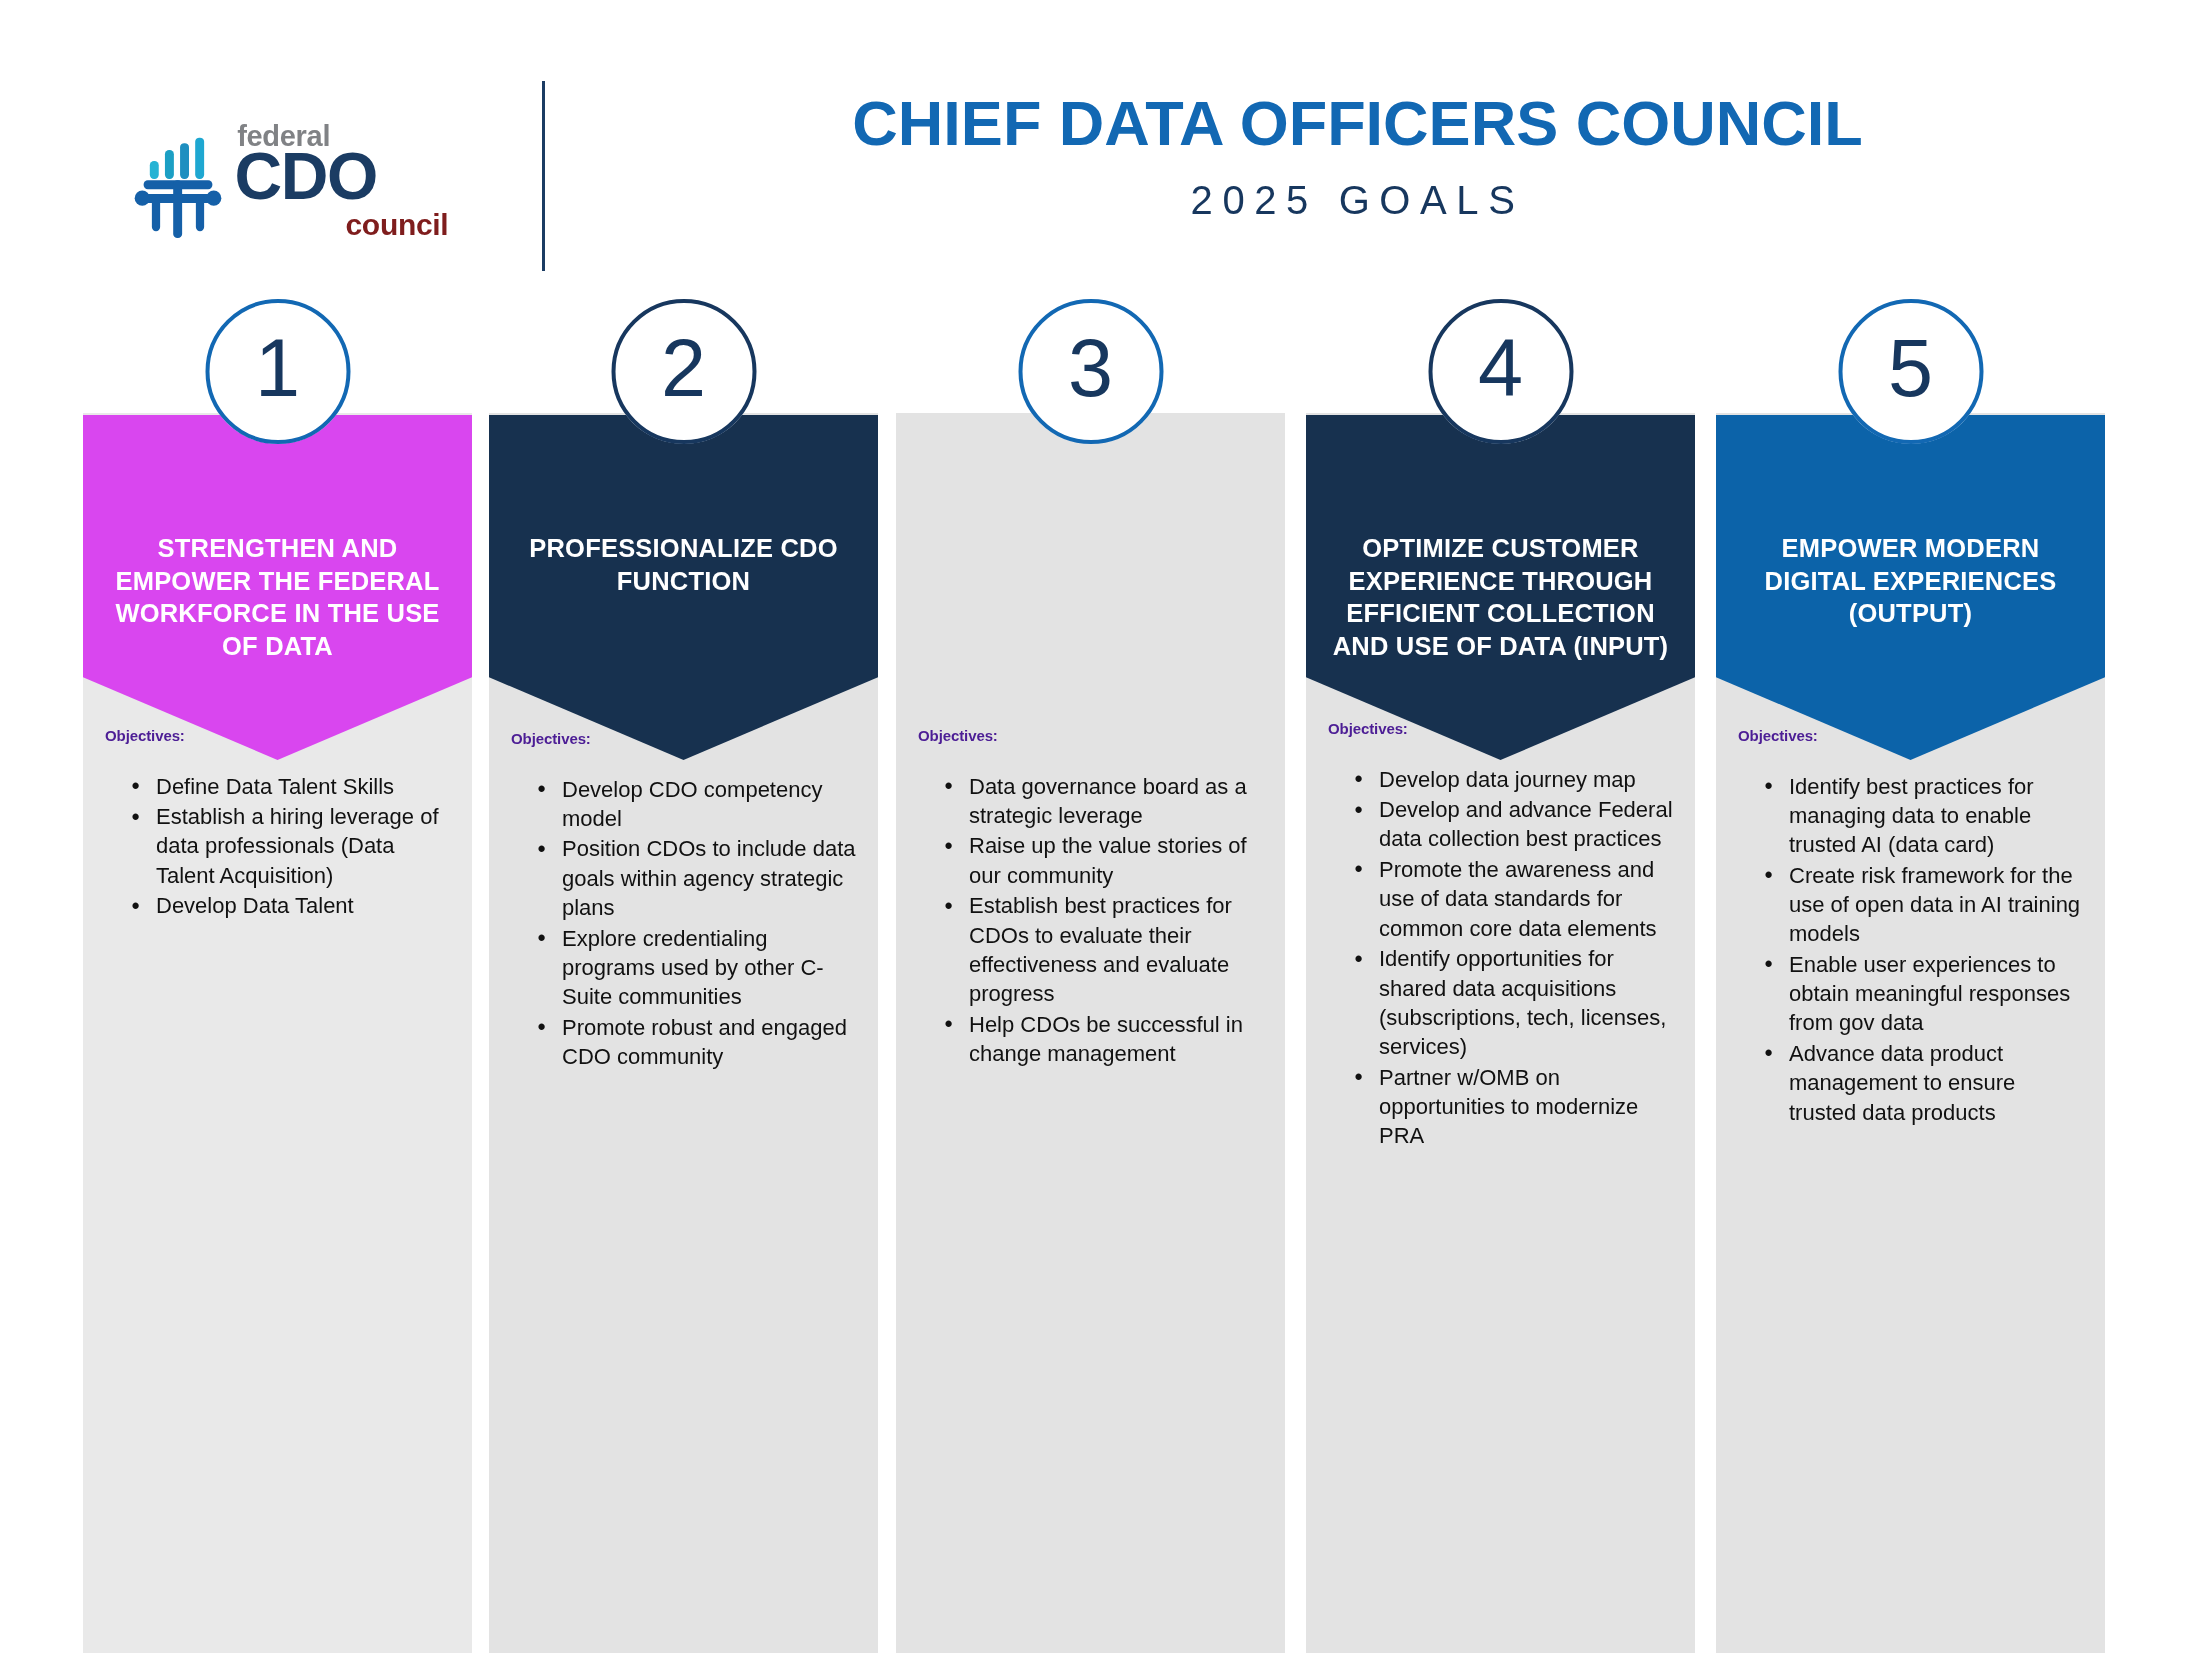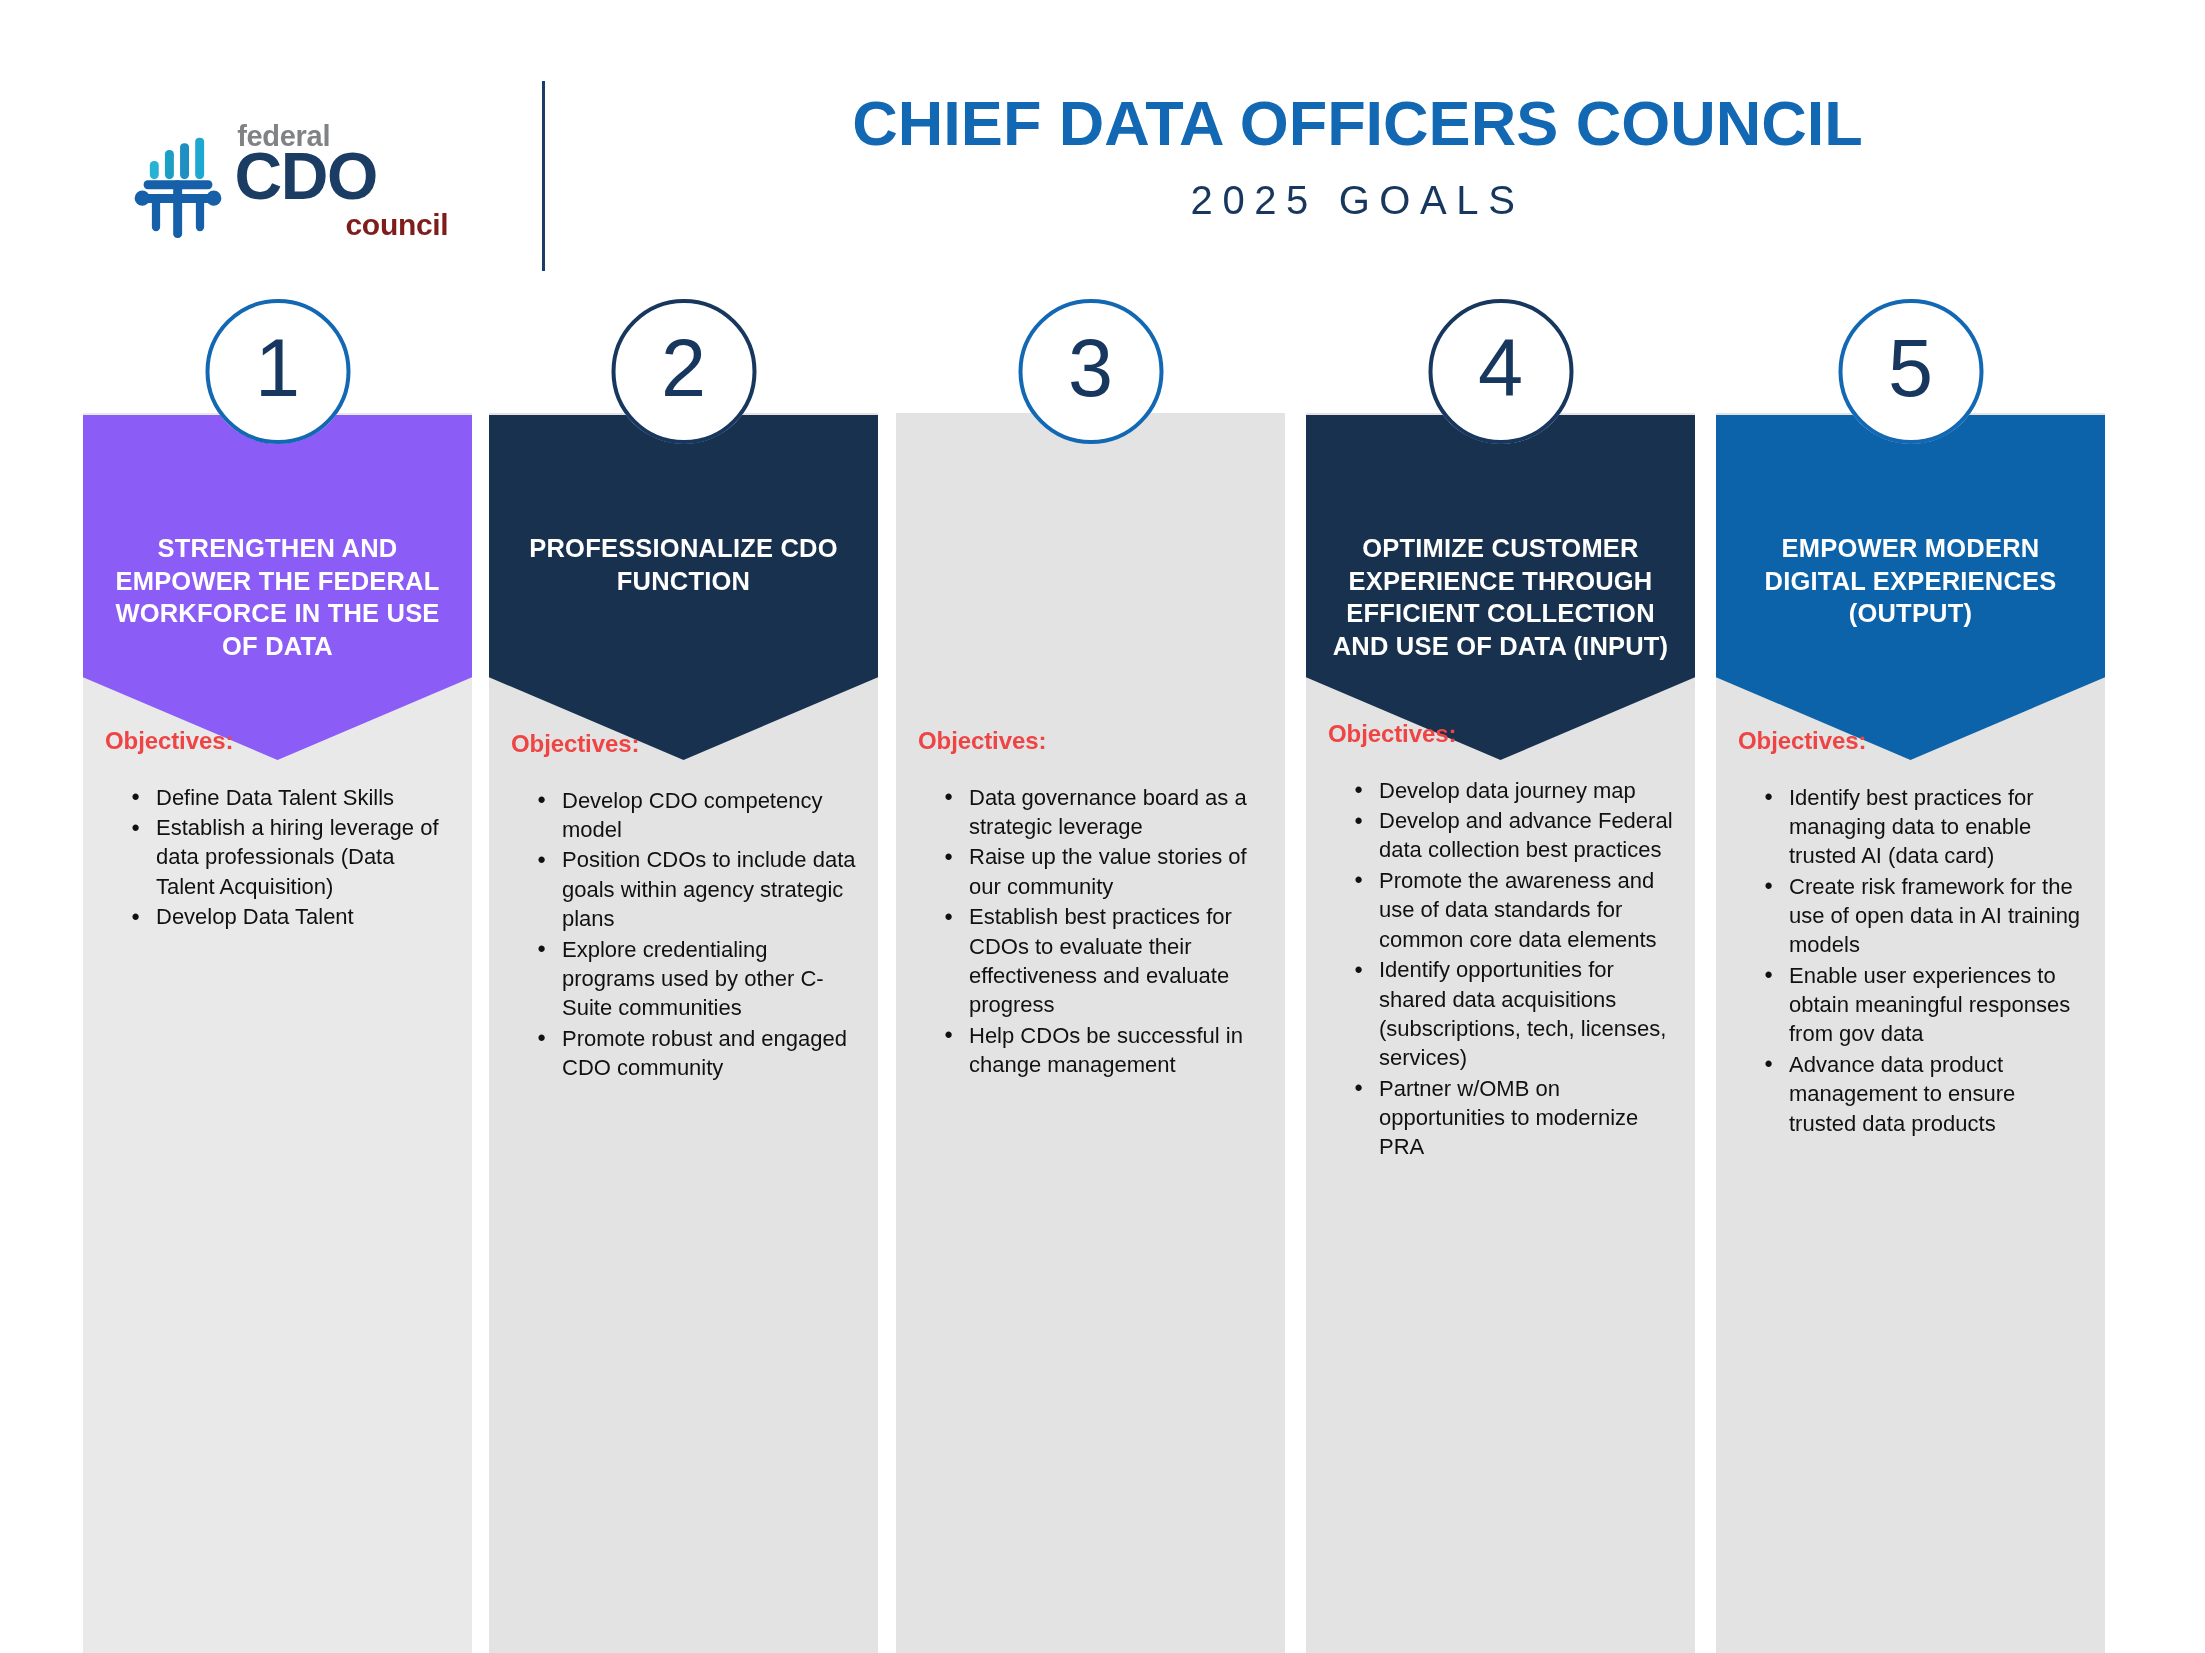--- a/index.html
+++ b/index.html
@@ -176,23 +176,23 @@
   }
 
   
   .objectives {
     position: absolute;
     left: 0;
     width: 389px;
     padding: 0 20.7px 0 22px;
   }
   .obj-label {
-    font-size: 24px;
+    font-size: 15px;
     font-weight: 700;
-    color: #ef4444;
+    color: #4c1d95;
     letter-spacing: -0.1px;
   }
   .obj-list {
     margin-top: 27.6px;
     padding-left: 36px;
     list-style: none;
   }
   .obj-list li {
     position: relative;
     font-size: 22px;
@@ -246,21 +246,21 @@
 
     <div class="title-block">
       <div class="main-title">CHIEF DATA OFFICERS COUNCIL</div>
       <div class="sub-title">2025 GOALS</div>
     </div>
   </div>
 
   <div class="columns">
       <div class="col c1" style="left: 83px;">
         <div class="col-gray"></div>
-        <div class="banner" style="height: 345px; background: #8b5cf6;">
+        <div class="banner" style="height: 345px; background: #d946ef;">
           <div class="banner-title">STRENGTHEN AND EMPOWER THE FEDERAL WORKFORCE IN THE USE OF DATA</div>
         </div>
         <div class="num-circle">
           <div class="ring"></div>
           <div class="num-text">1</div>
         </div>
         <div class="objectives" style="top: 431px;">
           <div class="obj-label">Objectives:</div>
           <ul class="obj-list">
             <li>Define Data Talent Skills</li>

